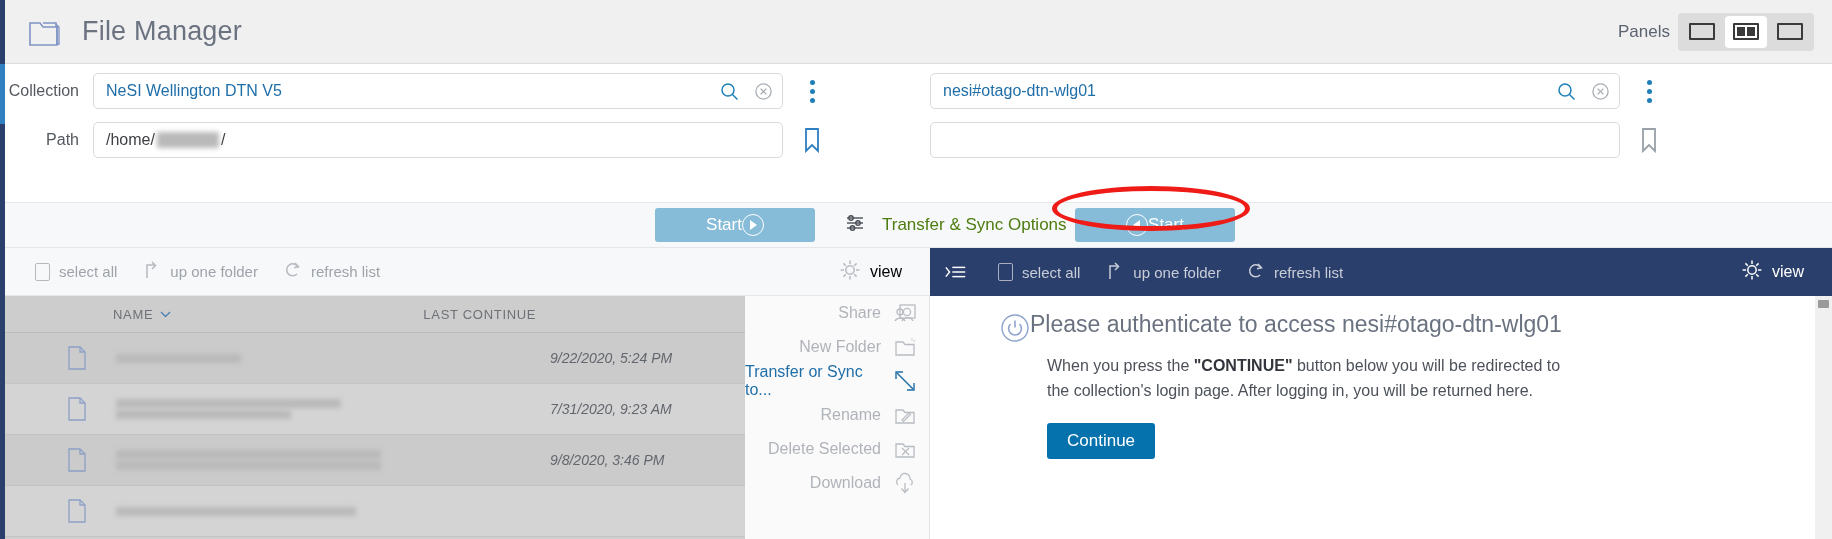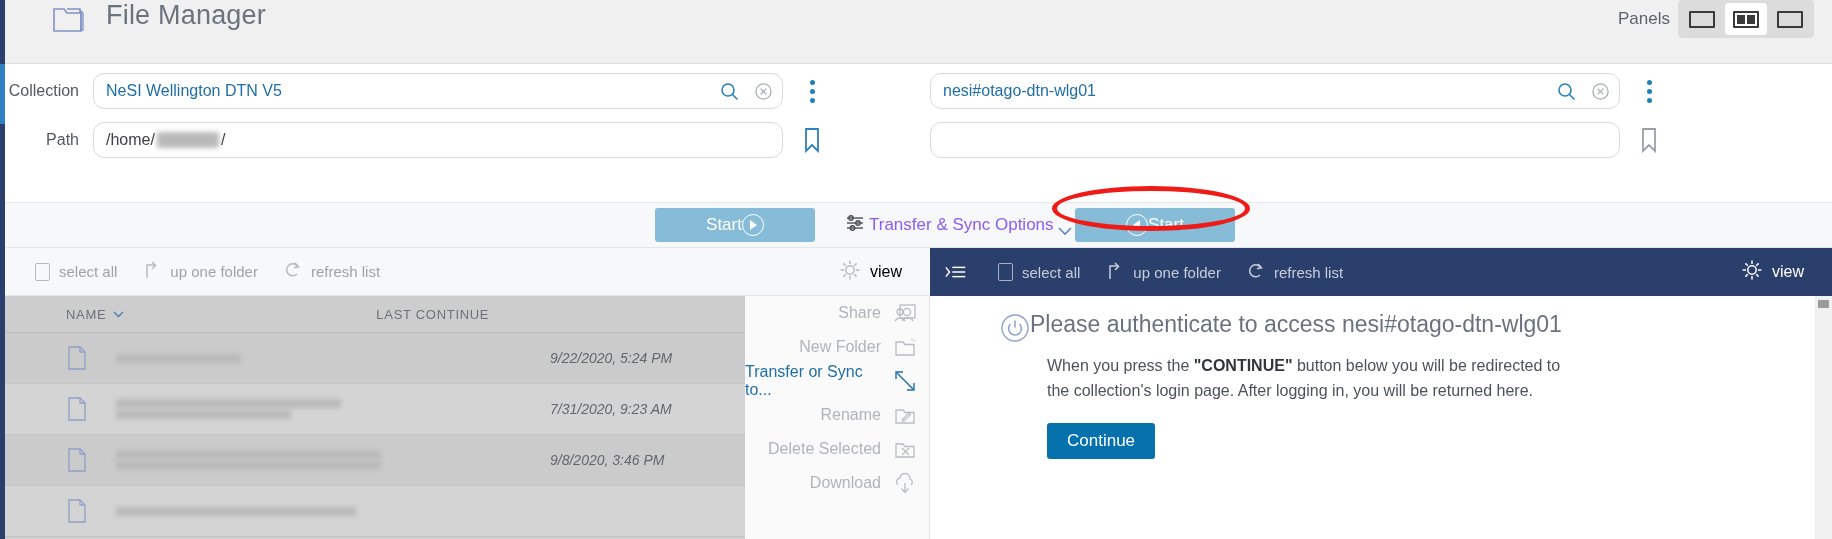--- a/index.html
+++ b/index.html
@@ -8,21 +8,21 @@
     font-family: "Liberation Sans", sans-serif;
     background: #ffffff;
     overflow: hidden;
   }
   #app { position: relative; width: 1832px; height: 539px; background:#fff; }
 
   
   .header {
     position: absolute; left:0; top:0; width:1832px; height:64px;
     background:#f0f0f0; border-bottom:1px solid #dcdcdc;
-    display:flex; align-items:flex-start;padding-left:24px;
+    display:flex; align-items:center;
   }
   .header-accent { position:absolute; left:0; top:0; width:5px; height:64px; background:#2b3f6c; }
   .app-icon { margin-left:24px; width:40px; height:36px; position:relative; }
   .app-title {
     margin-left:18px; font-size:27px; color:#6b7280; font-weight:400;
     letter-spacing:.2px;
   }
   .panels-group { margin-left:auto; display:flex; align-items:center; margin-right:18px; }
   .panels-label { font-size:17px; color:#5b6270; margin-right:8px; }
   .panels-btns {
@@ -43,21 +43,21 @@
   .edge-navy { position:absolute; left:0; top:124px; width:5px; height:415px; background:#2b3f6c; }
 
   
   .form-area { position:absolute; left:5px; top:64px; width:1762px; height:138px; background:#fff; }
   .row { position:absolute; display:flex; align-items:center; }
   .row-collection { left:0; top:9px; }
   .row-path { left:0; top:58px; }
 
   .lbl { width:88px; text-align:right; font-size:16px; color:#54585f; padding-right:14px; }
   .field {
-    height:36px; border:1px solid #d7dadf; border-radius:11px; background:#fff;
+    height:36px; border:1px solid #d7dadf; border-radius:5px; background:#fff;
     display:flex; align-items:center; padding:0 8px 0 12px;
   }
   .field-val { font-size:16px; color:#1f6ea8; white-space:nowrap; }
   .field-val.dim { color:#3d3f43; }
   .field-icons { margin-left:auto; display:flex; align-items:center; gap:12px; padding-left:10px; }
   .ficon { width:22px; height:22px; display:flex; align-items:center; justify-content:center; cursor:pointer; }
 
   .kebab { width:26px; display:flex; flex-direction:column; align-items:center; gap:4px; cursor:pointer; }
   .kebab i { width:5px; height:5px; border-radius:50%; background:#1f80b8; display:block; }
 
@@ -83,22 +83,22 @@
     display:flex; align-items:center; justify-content:center; gap:0; cursor:pointer;
     color:#ffffff; font-size:17px; font-family:"Liberation Sans", sans-serif;
   }
   .start-left { left:650px; }
   .start-right { left:1070px; }
   .circ-ico { width:22px; height:22px; border:1.6px solid #fff; border-radius:50%;
               display:flex; align-items:center; justify-content:center; }
   .tri-r { width:0;height:0;border-left:7px solid #fff;border-top:5px solid transparent;border-bottom:5px solid transparent; margin-left:2px;}
   .tri-l { width:0;height:0;border-right:7px solid #fff;border-top:5px solid transparent;border-bottom:5px solid transparent; margin-right:2px;}
   .tso {
-    position:absolute; left:840px; display:flex; align-items:center; gap:4px;
-    font-size:17px; color:#8b5cf6; cursor:pointer;
+    position:absolute; left:840px; display:flex; align-items:center; gap:17px;
+    font-size:17px; color:#4d7c0f; cursor:pointer;
   }
   .chev { width:14px; height:9px; }
 
   
   .annot {
     position:absolute; left:1052px; top:186px; width:198px; height:45px;
     border:5px solid #ee1b17; border-radius:50%; pointer-events:none; z-index:30;
   }
 
   
@@ -116,21 +116,21 @@
   .tb-right .chk { border-color:#aab0bf; }
   .tb-view { margin-left:auto; display:flex; align-items:center; gap:9px; cursor:pointer; }
   .menu-ico { width:24px; height:20px; display:flex; align-items:center; cursor:pointer; }
 
   
   .filelist { position:absolute; left:5px; top:296px; width:740px; height:243px; background:#cfcfcf; }
   .fl-head {
     height:37px; background:#cdcdcd; display:flex; align-items:center;
     border-bottom:1px solid #bcbcbc; font-size:13px; color:#6d7177; letter-spacing:.7px;
   }
-  .fl-head .c-name { margin-left:61px; display:flex; align-items:center; gap:7px; cursor:pointer; }
+  .fl-head .c-name { margin-left:108px; display:flex; align-items:center; gap:7px; cursor:pointer; }
   .fl-head .c-mod { margin-left:252px; cursor:pointer; }
   .fl-row { height:51px; display:flex; align-items:center; border-bottom:1px solid #c4c4c4; position:relative; }
   .fl-row.alt { background:#d4d4d4; }
   .fl-row.base { background:#cbcbcb; }
   .doc-ico { margin-left:62px; width:19px; height:24px; }
   .blurname { margin-left:30px; display:flex; flex-direction:column; gap:2px; }
   .blur-seg { height:9px; border-radius:1px; background:#b9b9b9; filter:blur(2.6px); }
   .fl-date { position:absolute; left:545px; font-size:14px; color:#62666d; font-style:italic; }
 
   

